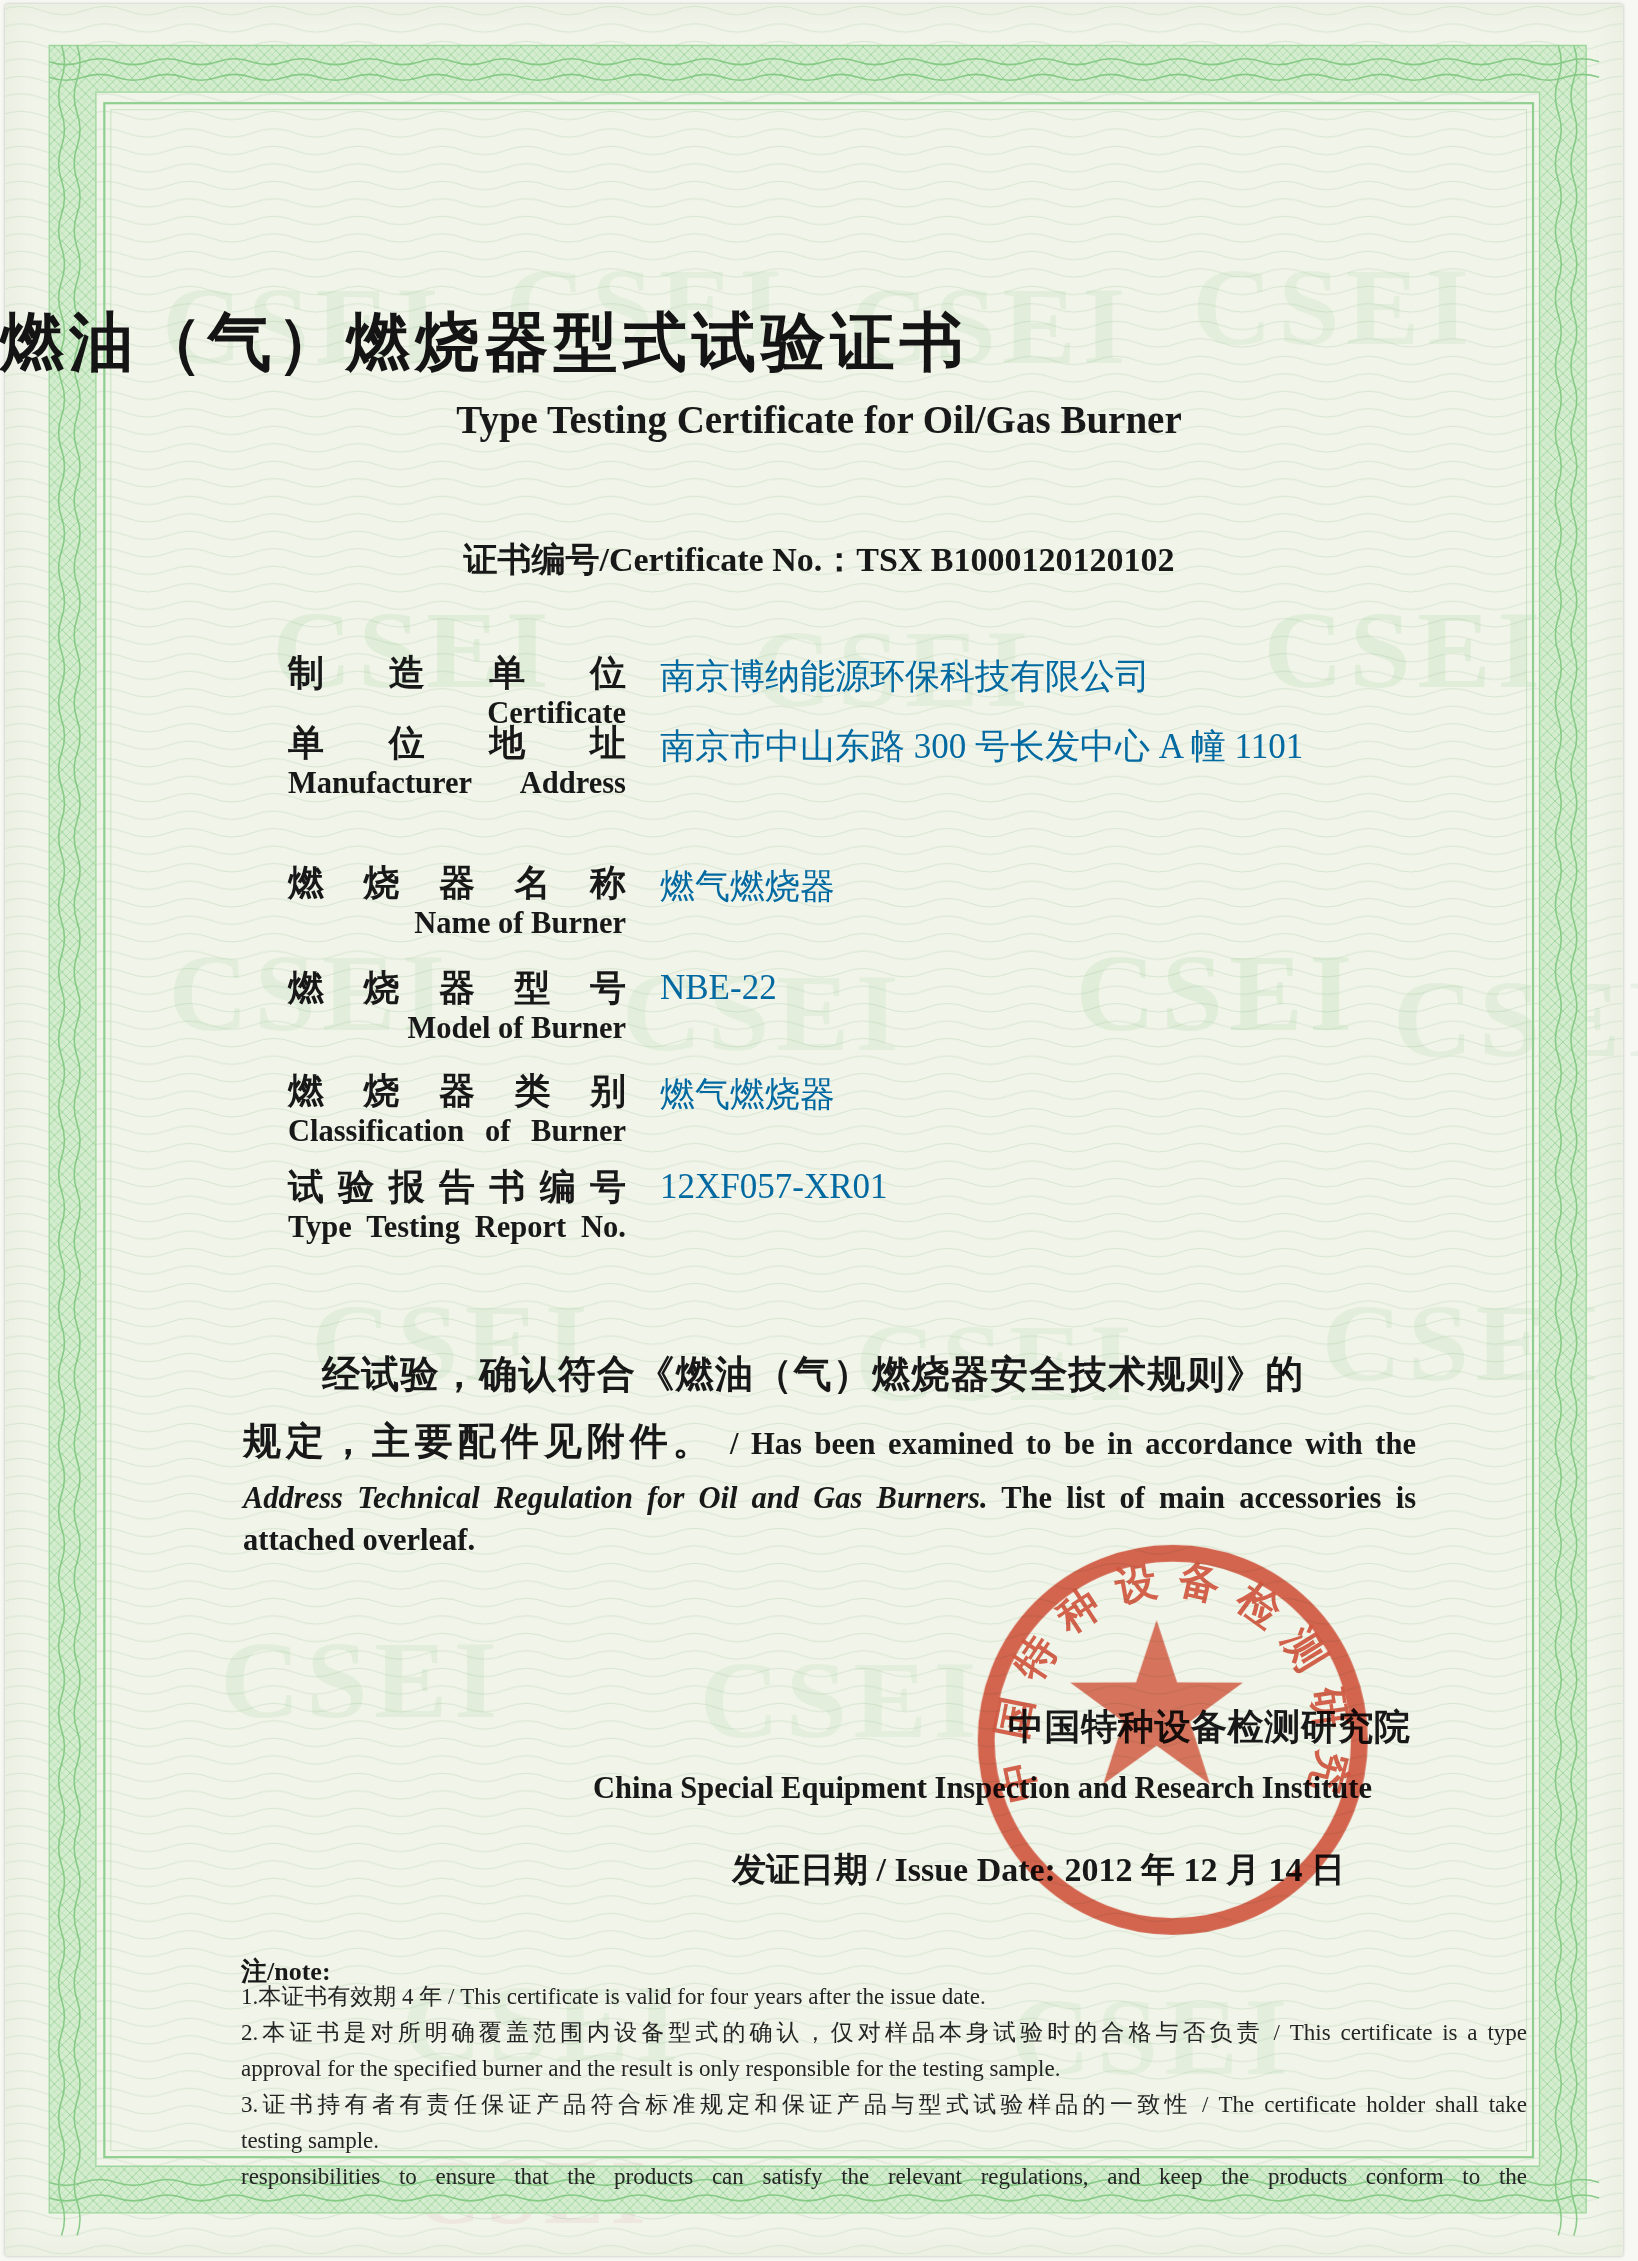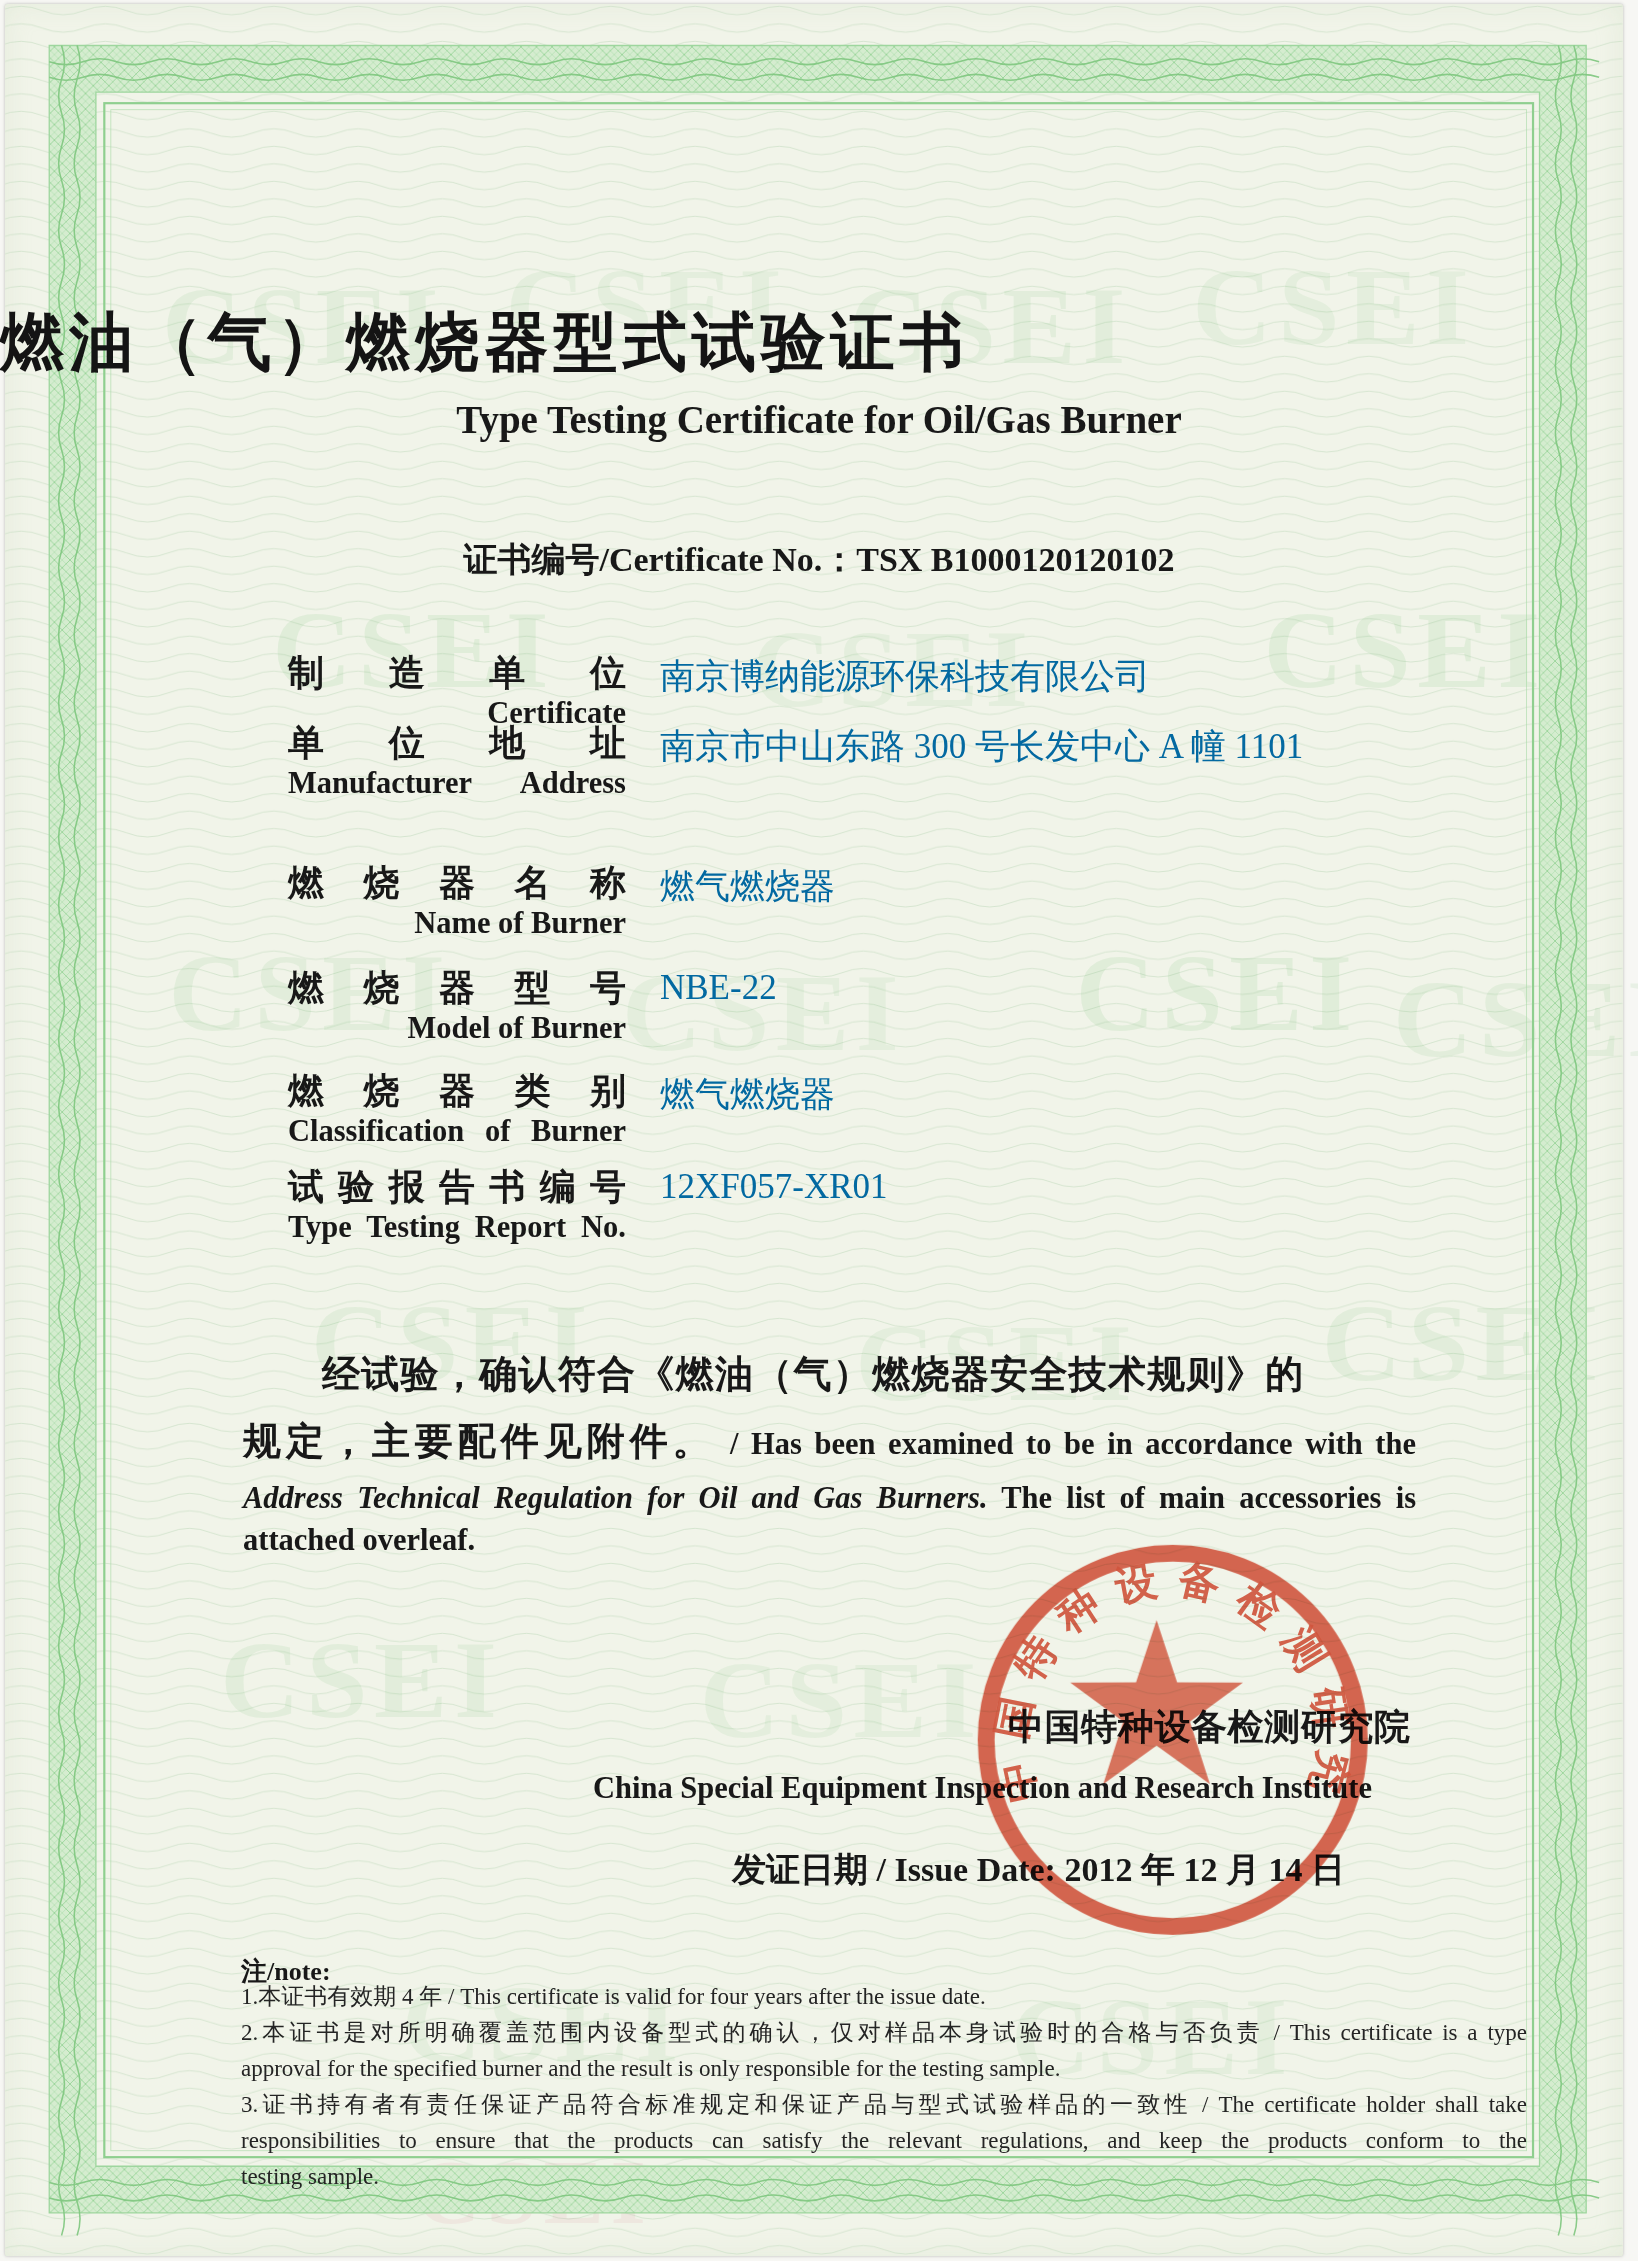--- a/index.html
+++ b/index.html
@@ -182,22 +182,22 @@
     <div class="inst-cn">中国特种设备检测研究院</div>
     <div class="inst-en">China Special Equipment Inspection and Research Institute</div>
     <div class="issue-date">发证日期 / Issue Date: 2012 年 12 月 14 日</div>
 
     <div class="notes-head">注/note:</div>
     <div class="notes">
       <span class="nline last">1.本证书有效期 4 年 / This certificate is valid for four years after the issue date.</span>
       <span class="nline">2.本证书是对所明确覆盖范围内设备型式的确认，仅对样品本身试验时的合格与否负责 / This certificate is a type</span>
       <span class="nline last">approval for the specified burner and the result is only responsible for the testing sample.</span>
       <span class="nline">3.证书持有者有责任保证产品符合标准规定和保证产品与型式试验样品的一致性 / The certificate holder shall take</span>
+      <span class="nline last">testing sample.</span>
       <span class="nline">responsibilities to ensure that the products can satisfy the relevant regulations, and keep the products conform to the</span>
-      <span class="nline last">testing sample.</span>
     </div>
   </div>
 
   <svg class="sealsvg" viewBox="0 0 2528 3489">
     <g opacity="0.88">
       <circle cx="1810" cy="2685" r="288" fill="none" stroke="#d8432a" stroke-width="26" opacity="0.9"></circle>
       <polygon fill="#d8432a" opacity="0.82" points="1785,2500 1816.7,2596.3 1918.2,2596.7 1836.4,2656.7 1867.3,2753.3 1785,2694 1702.7,2753.3 1733.6,2656.7 1651.8,2596.7 1753.3,2596.3"></polygon>
       <path id="sealArc" d="M 1606 2780 A 225 225 0 1 1 2014 2780" fill="none"></path>
       <text font-family="Liberation Serif, DejaVu Serif, serif" font-size="64" font-weight="bold" fill="#d8432a" letter-spacing="26" opacity="0.92">
         <textPath href="#sealArc" startOffset="6">中国特种设备检测研究院</textPath>

